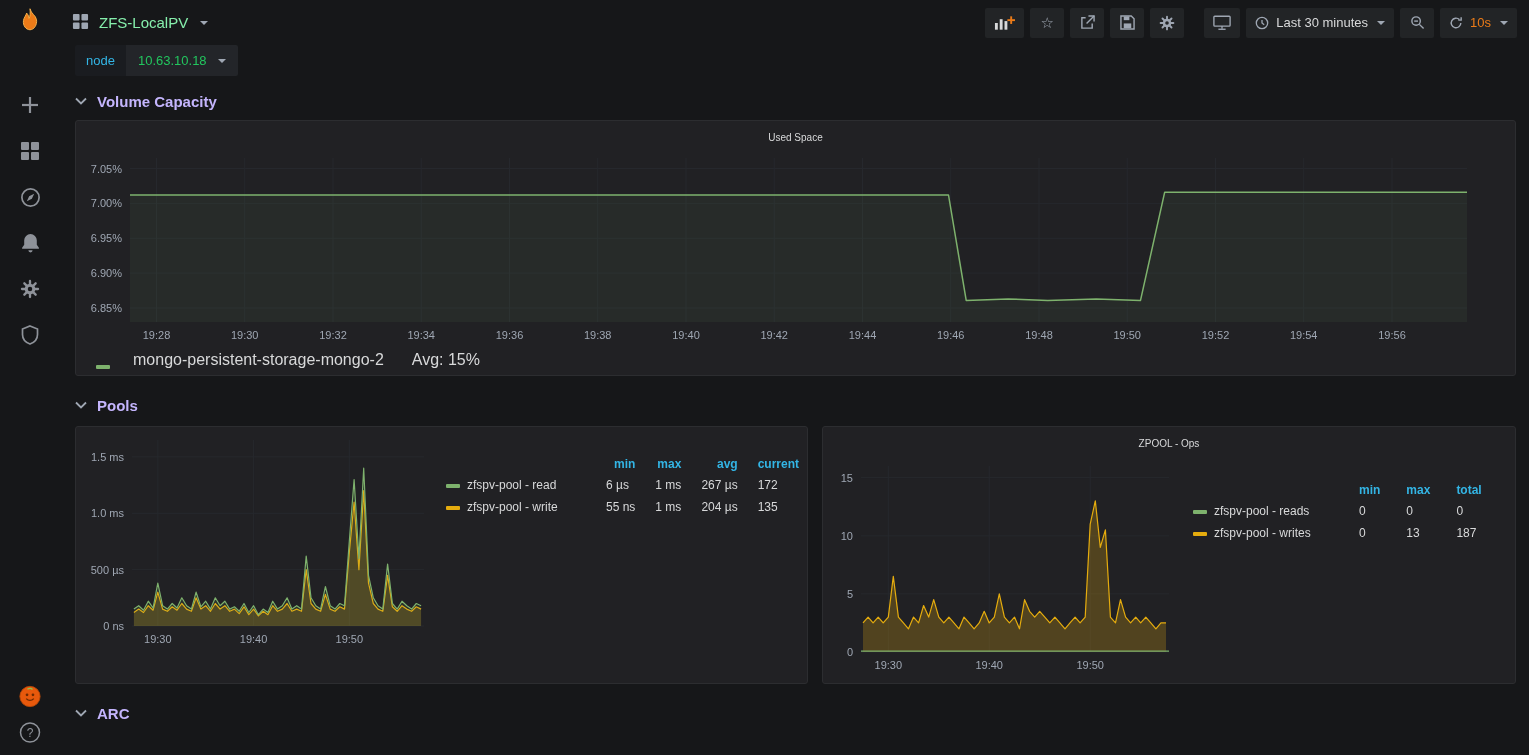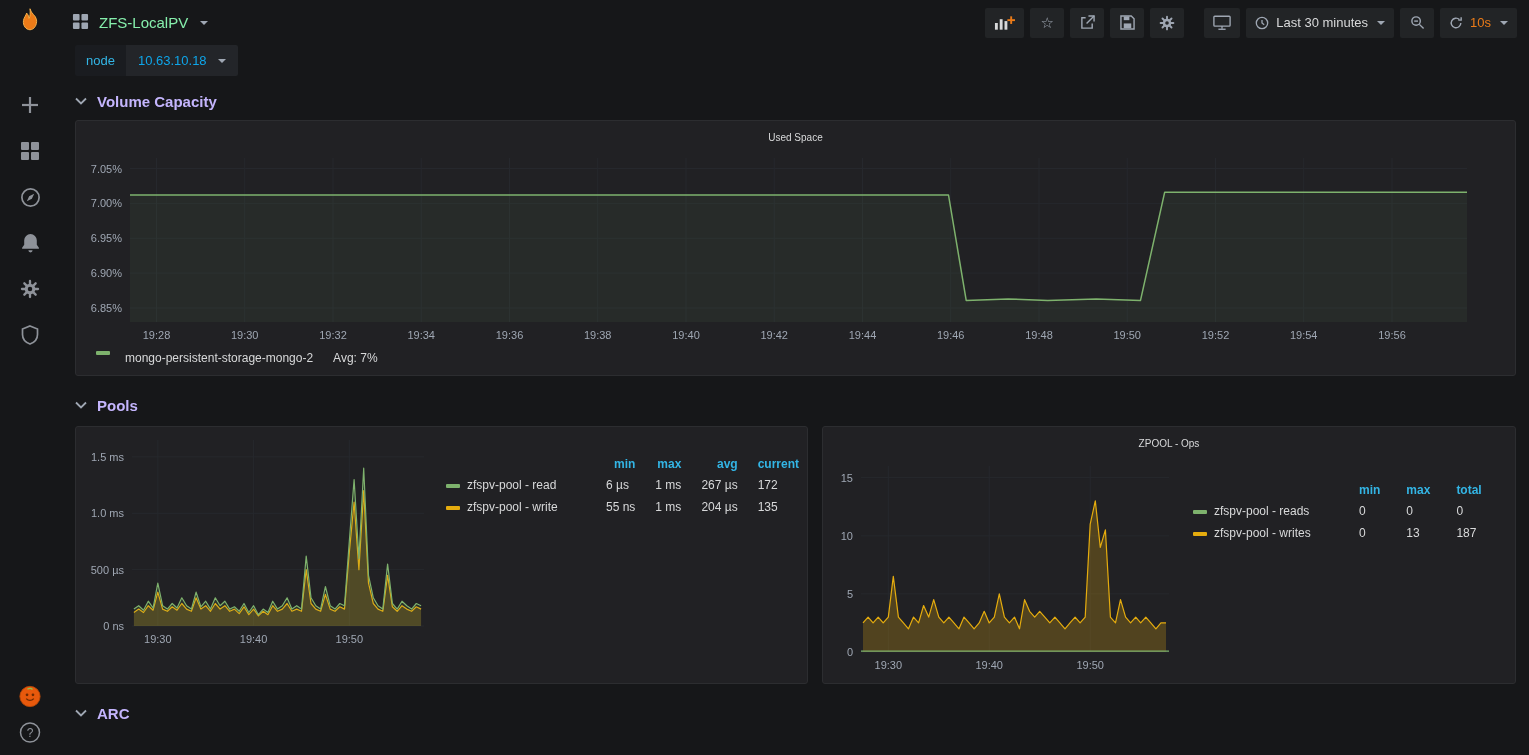--- a/index.html
+++ b/index.html
@@ -22,30 +22,30 @@
   .tb-btn{height:30px;min-width:34px;padding:0 9px;background:#222426;border:none;border-radius:2px;display:flex;align-items:center;justify-content:center;gap:7px;color:#9fa7b3;cursor:pointer;font-size:13px;font-family:inherit}
   .tb-btn .lbl{color:#d8d9da}
   .tb-sep{width:8px}
   .orange{color:#eb7b18 !important;font-weight:500}
   .star-glyph{font-size:15px;line-height:1}
 
   
   .main{position:absolute;left:60px;top:45px;right:0;bottom:0;padding:0 13px 0 15px;overflow:hidden}
   .var-row{display:flex;align-items:center;}
   .var-label{background:#1a1c20;color:#33b5e5;font-weight:500;padding:8px 11px;border-radius:2px 0 0 2px;cursor:default}
-  .var-value{background:#232529;color:#0ea5e9;padding:8px 12px;border:none;border-radius:0 2px 2px 0;display:flex;align-items:center;gap:9px;font-size:13px;font-weight:500;cursor:pointer;font-family:inherit}
+  .var-value{background:#232529;color:#22c55e;padding:8px 12px;border:none;border-radius:0 2px 2px 0;display:flex;align-items:center;gap:9px;font-size:13px;font-weight:500;cursor:pointer;font-family:inherit}
 
   .row-header{display:flex;align-items:center;gap:10px;height:34px;margin-top:8px;cursor:pointer}
   .row-title{font-weight:700;font-size:15px;color:#c4b5fd}
 
   .panel{background:#212124;border:1px solid #2c2d30;border-radius:3px;position:relative}
   .panel-title{height:26px;display:flex;align-items:center;justify-content:center;font-size:10px;font-weight:400;color:#d8d9da;cursor:pointer}
   .panel-us{height:256px;padding:3px 8px 4px;margin-top:2px}
   .chart-us{width:100%;height:198px}
-  .legend-inline{display:flex;align-items:flex-start;gap:15px;font-size:12px;padding-left:12px;margin-top:3px;color:#d8d9da}
+  .legend-inline{display:flex;align-items:flex-end;gap:23px;font-size:16px;padding-left:12px;margin-top:3px;color:#d8d9da}
   .legend-stat{margin-left:5px}
   .swatch{display:inline-block;width:14px;height:4px;border-radius:1px}
   .swatch-green{background:#7eb26d}
   .swatch-yellow{background:#e5ac0e}
 
   .pools{display:grid;grid-template-columns:1fr 1fr;gap:14px;margin-top:4px}
   .panel-sm{height:258px;padding:3px 8px}
   .panel-body{display:flex;height:224px}
   .chart-sm{flex:0 0 346px;height:222px}
   .legend-wrap{flex:1;padding:24px 0 0 16px;overflow:hidden}
@@ -286,21 +286,21 @@
           <line class="gl" y1="8" y2="172" x1="1219.7" x2="1219.7"></line>
           <text class="xt" x="1219.7" y="189">19:54</text>
           <line class="gl" y1="8" y2="172" x1="1308.0" x2="1308.0"></line>
           <text class="xt" x="1308.0" y="189">19:56</text>
           <polygon points="46.0,172.0 46.0,45.0 864.5,45.0 882.2,150.4 924.1,149.0 963.8,150.4 1012.3,149.0 1056.5,150.4 1080.7,42.2 1383.0,42.2 1383.0,172.0" fill="#7eb26d" opacity="0.07"></polygon>
           <polyline points="46.0,45.0 864.5,45.0 882.2,150.4 924.1,149.0 963.8,150.4 1012.3,149.0 1056.5,150.4 1080.7,42.2 1383.0,42.2" fill="none" stroke="#7eb26d" stroke-width="1.5" stroke-linejoin="round"></polyline>
         </svg></div>
     <div class="legend-inline">
       <span class="swatch swatch-green"></span>
       <span>mongo-persistent-storage-mongo-2</span>
-      <span class="legend-stat">Avg: 7%</span>
+      <span class="legend-stat">Avg: 15%</span>
     </div>
   </section>
 
   <div class="row-header" style="margin-top:12px">
     <svg width="12" height="8" viewBox="0 0 12 8" fill="none" stroke="#9fa7b3" stroke-width="1.8">
         <polyline points="1,1.5 6,6.5 11,1.5"></polyline>
       </svg>
     <span class="row-title">Pools</span>
   </div>
 

